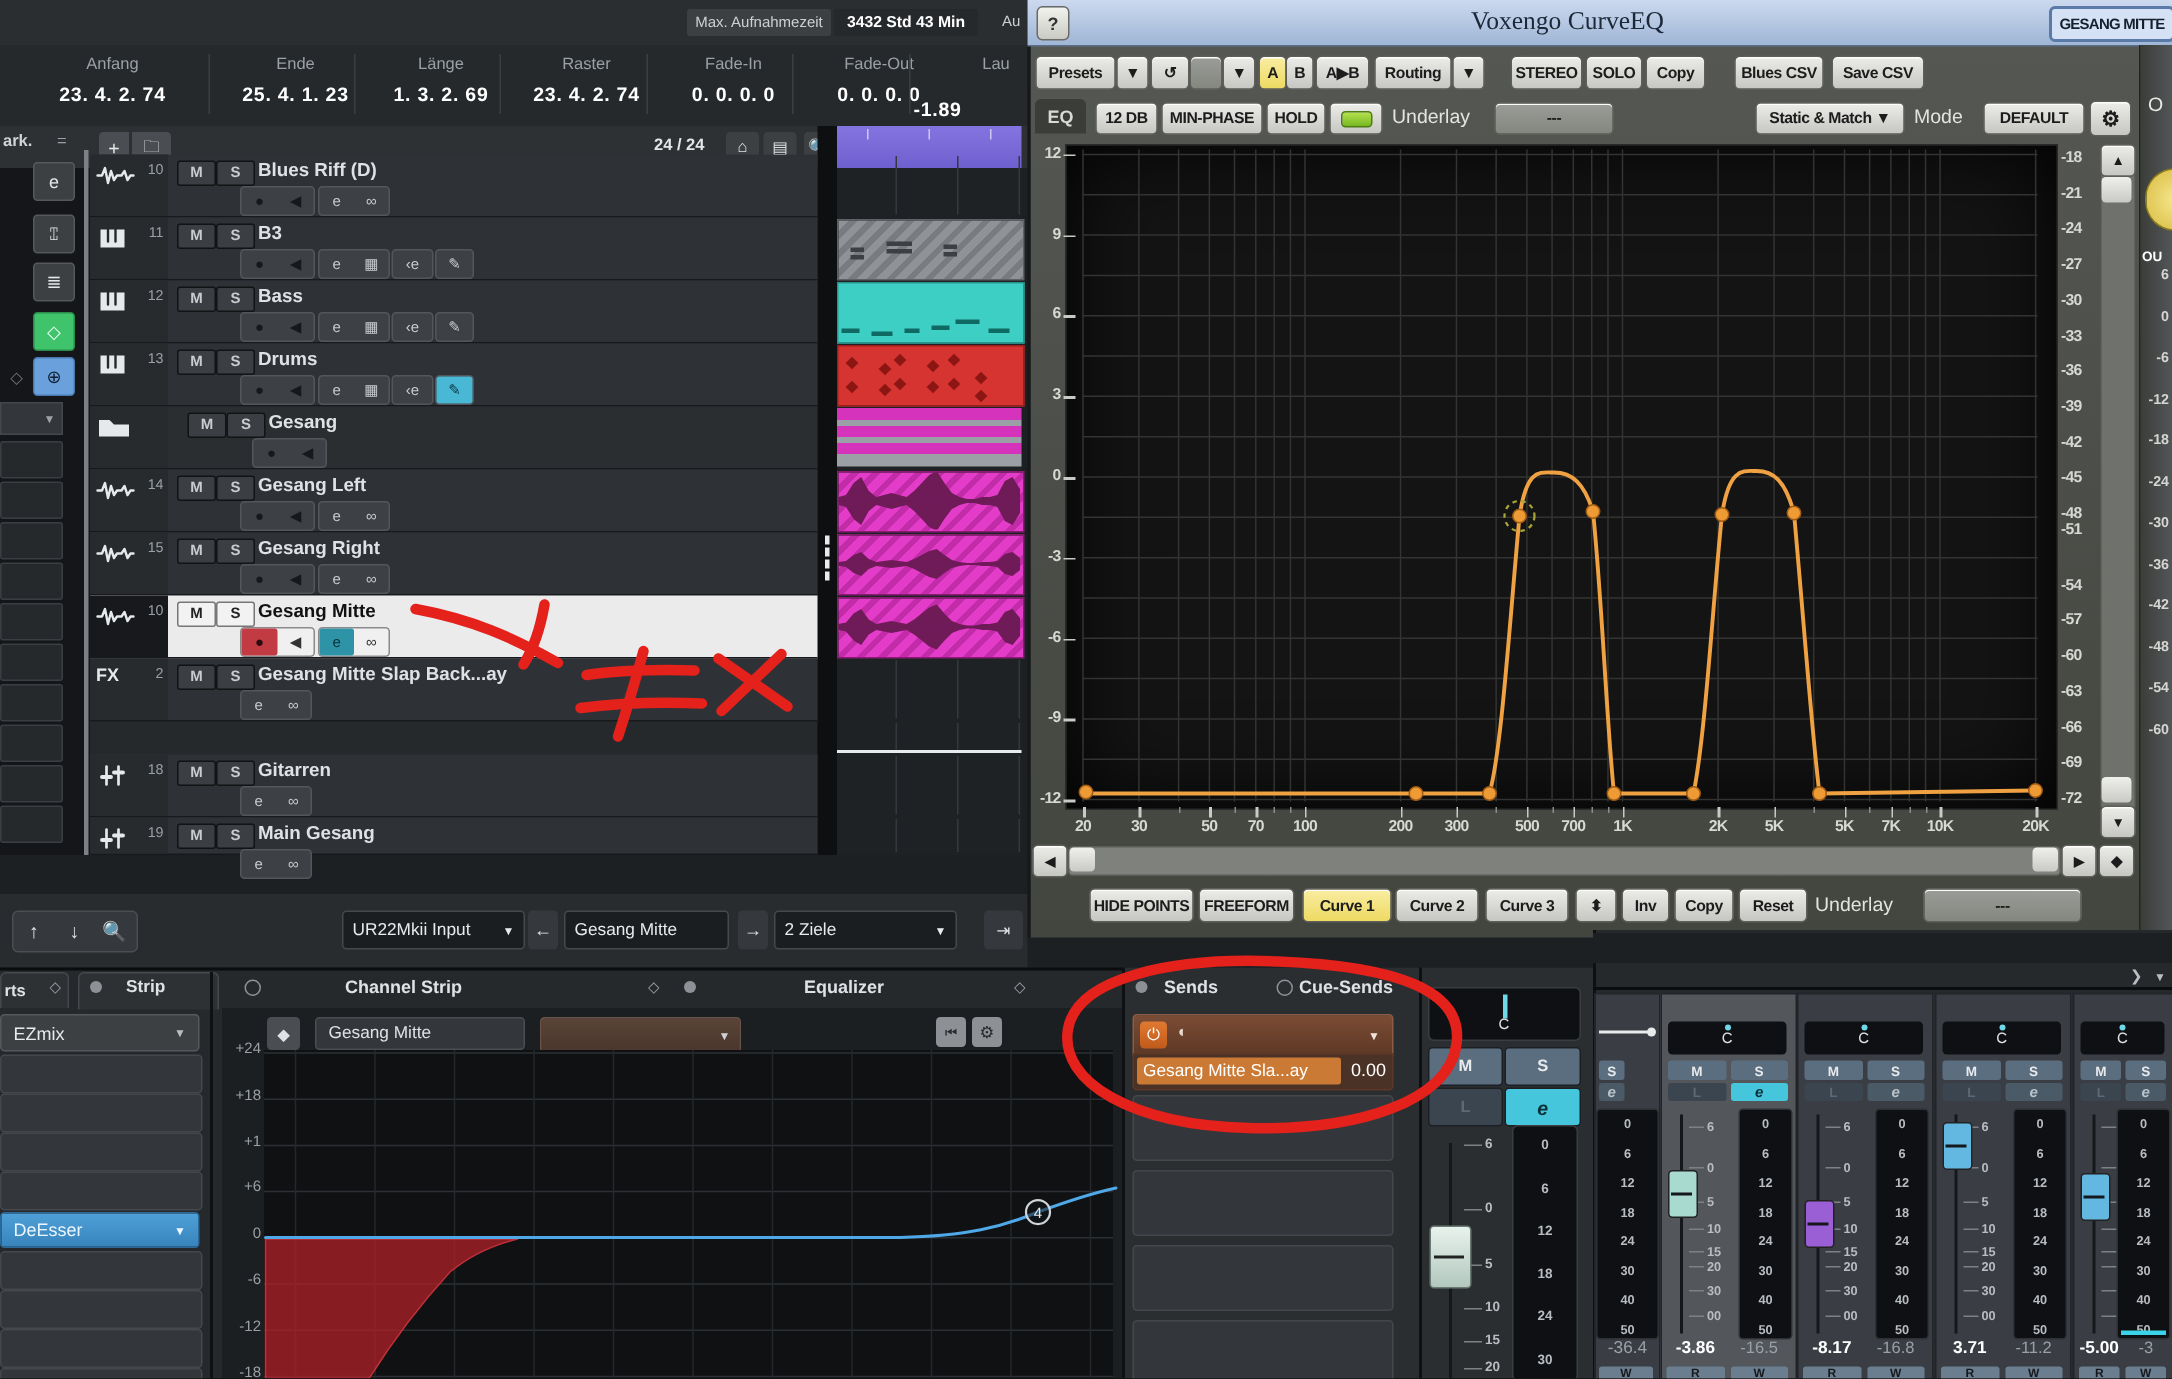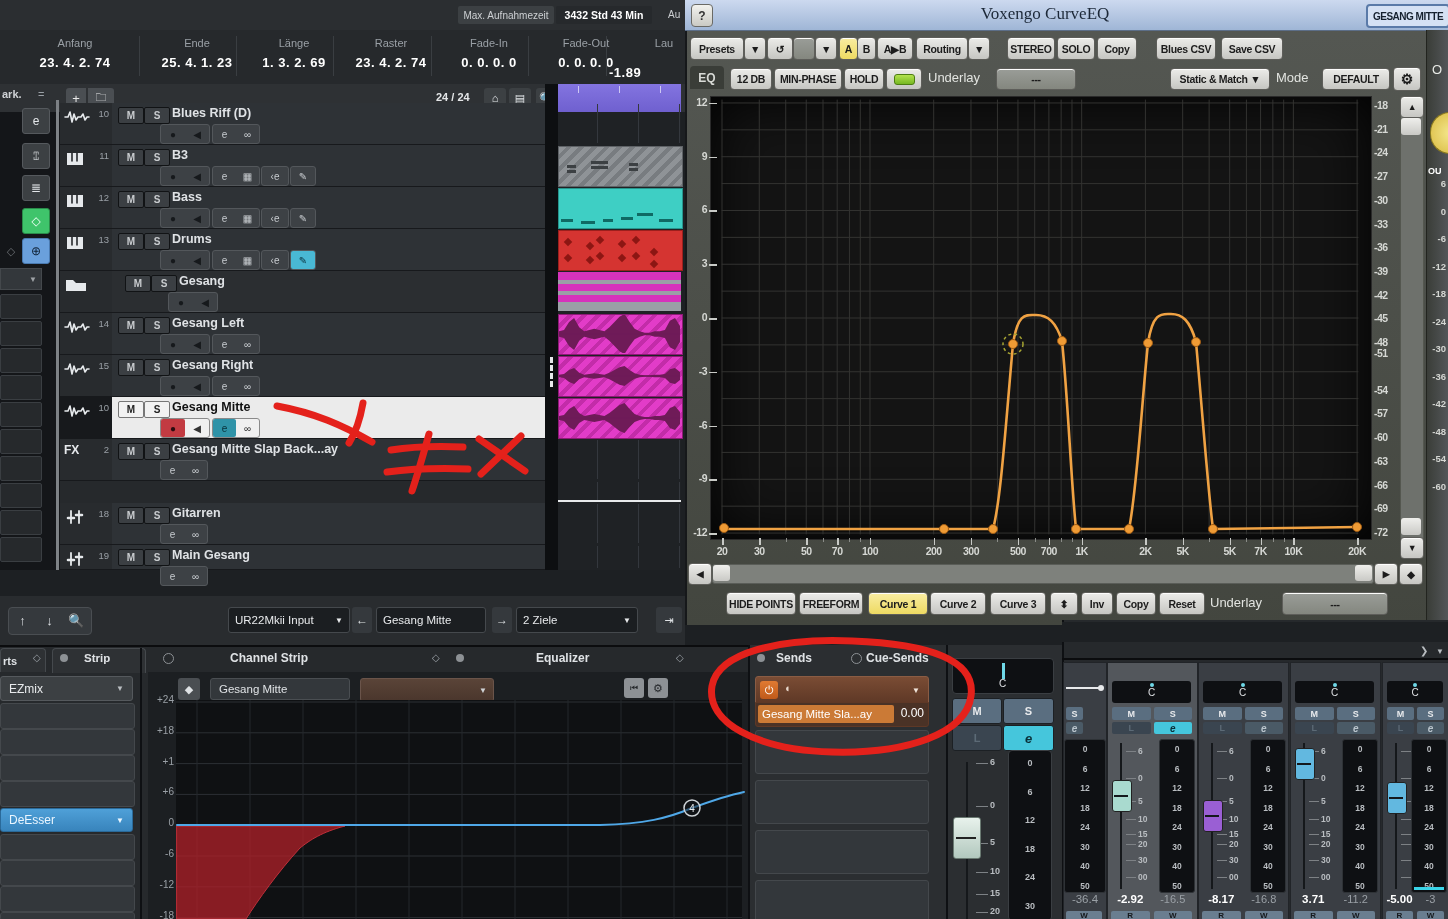--- a/index.html
+++ b/index.html
@@ -782,21 +782,21 @@
       <div style="position: absolute; left: 51px; top: 76px; width: 34px; height: 152px; background: rgb(14, 16, 19); border: 1px solid rgb(46, 50, 54); border-radius: 3px;">
         <div class="mtick" style="position: absolute; left: 0px; top: 4px; width: 100%; text-align: center; font-size: 8.5px;">0</div>
         <div class="mtick" style="position: absolute; left: 0px; top: 23.5px; width: 100%; text-align: center; font-size: 8.5px;">6</div>
         <div class="mtick" style="position: absolute; left: 0px; top: 43px; width: 100%; text-align: center; font-size: 8.5px;">12</div>
         <div class="mtick" style="position: absolute; left: 0px; top: 62.5px; width: 100%; text-align: center; font-size: 8.5px;">18</div>
         <div class="mtick" style="position: absolute; left: 0px; top: 82px; width: 100%; text-align: center; font-size: 8.5px;">24</div>
         <div class="mtick" style="position: absolute; left: 0px; top: 101.5px; width: 100%; text-align: center; font-size: 8.5px;">30</div>
         <div class="mtick" style="position: absolute; left: 0px; top: 121px; width: 100%; text-align: center; font-size: 8.5px;">40</div>
         <div class="mtick" style="position: absolute; left: 0px; top: 140.5px; width: 100%; text-align: center; font-size: 8.5px;">50</div>
       </div>
-      <div style="position: absolute; left: 0px; top: 230px; width: 44.5px; text-align: center; color: rgb(255, 255, 255); font-weight: bold; font-size: 11.5px;">-2.92</div>
+      <div style="position: absolute; left: 0px; top: 230px; width: 44.5px; text-align: center; color: rgb(255, 255, 255); font-weight: bold; font-size: 11.5px;">-3.86</div>
       <div style="position: absolute; left: 44.5px; top: 230px; width: 40.5px; text-align: center; color: rgb(154, 160, 166); font-size: 11px;">-16.5</div>
       <div style="position: absolute; left: 3px; top: 248px; width: 38.5px; height: 9px; background: rgb(106, 126, 144); border-radius: 2px 2px 0px 0px; color: rgb(22, 25, 28); font-weight: bold; font-size: 8px; text-align: center; overflow: hidden;">R</div>
       <div style="position: absolute; left: 45.5px; top: 248px; width: 38.5px; height: 9px; background: rgb(106, 126, 144); border-radius: 2px 2px 0px 0px; color: rgb(22, 25, 28); font-weight: bold; font-size: 8px; text-align: center; overflow: hidden;">W</div>
     </div>
     <div style="position: absolute; left: 1198px; top: 662px; width: 89px; height: 257px; background: rgb(58, 62, 68); border: 1px solid rgb(33, 36, 40);">
       <div style="position: absolute; left: 4px; top: 18px; width: 79px; height: 22px; background: rgb(14, 16, 19); border-radius: 3px;">
         <div style="position: absolute; left: 50%; top: 2px; width: 4px; height: 4px; background: rgb(111, 216, 232); border-radius: 50%; margin-left: -2px;"></div>
         <div style="position: absolute; left: 0px; top: 6px; width: 100%; text-align: center; color: rgb(223, 226, 229); font-size: 10px;">C</div>
       </div>
       <div style="position: absolute; left: 4px; top: 44px; width: 38.5px; height: 13px; background: rgb(90, 110, 128); border-radius: 2px; color: rgb(232, 234, 236); font-weight: bold; font-size: 9px; display: flex; align-items: center; justify-content: center;">M</div>

